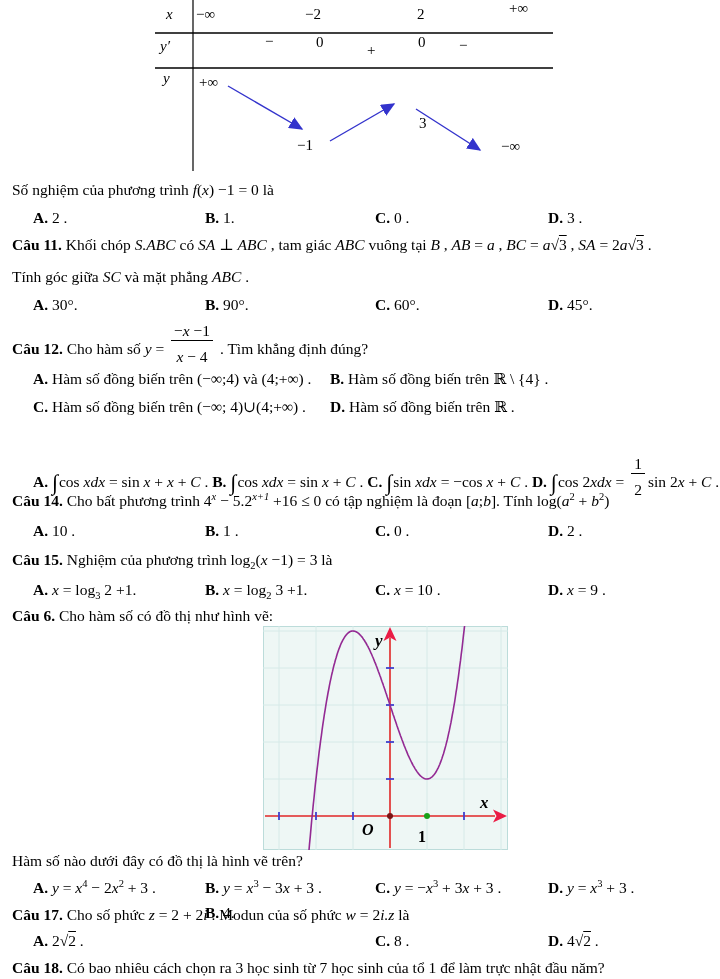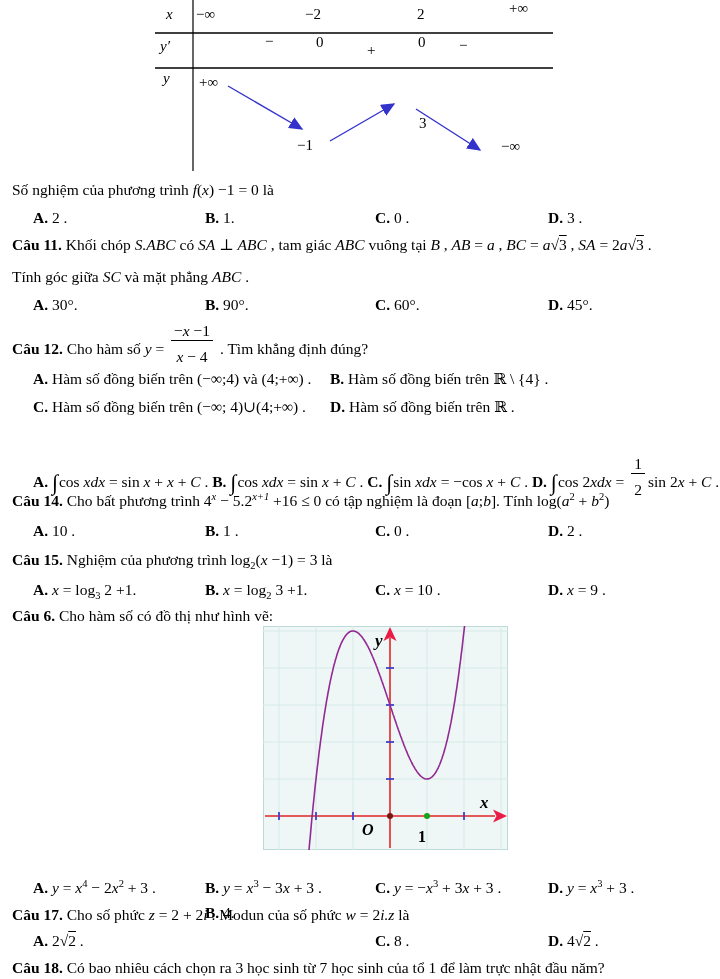--- a/index.html
+++ b/index.html
@@ -135,20 +135,21 @@
     </g>
     <polyline id="curve" points="45.8,226.7 46.5,218.3 47.3,210.1 48.0,202.1 48.7,194.3 49.5,186.7 50.2,179.2 51.0,172.0 51.7,164.9 52.4,158.0 53.2,151.3 53.9,144.8 54.7,138.5 55.4,132.3 56.1,126.3 56.9,120.4 57.6,114.8 58.4,109.3 59.1,103.9 59.8,98.8 60.6,93.7 61.3,88.9 62.1,84.2 62.8,79.7 63.5,75.3 64.3,71.0 65.0,67.0 65.8,63.0 66.5,59.2 67.2,55.6 68.0,52.1 68.7,48.7 69.5,45.5 70.2,42.4 70.9,39.5 71.7,36.7 72.4,34.0 73.2,31.5 73.9,29.0 74.6,26.8 75.4,24.6 76.1,22.6 76.9,20.6 77.6,18.8 78.3,17.2 79.1,15.6 79.8,14.2 80.6,12.8 81.3,11.6 82.0,10.5 82.8,9.5 83.5,8.6 84.3,7.8 85.0,7.1 85.7,6.5 86.5,6.0 87.2,5.6 88.0,5.3 88.7,5.1 89.4,5.0 90.2,5.0 90.9,5.1 91.7,5.2 92.4,5.5 93.1,5.8 93.9,6.2 94.6,6.7 95.4,7.2 96.1,7.9 96.8,8.6 97.6,9.3 98.3,10.2 99.1,11.1 99.8,12.1 100.5,13.2 101.3,14.3 102.0,15.5 102.8,16.7 103.5,18.0 104.2,19.3 105.0,20.7 105.7,22.2 106.5,23.7 107.2,25.3 107.9,26.9 108.7,28.5 109.4,30.2 110.2,32.0 110.9,33.8 111.6,35.6 112.4,37.4 113.1,39.3 113.9,41.3 114.6,43.2 115.3,45.2 116.1,47.2 116.8,49.2 117.6,51.3 118.3,53.4 119.0,55.5 119.8,57.6 120.5,59.8 121.3,61.9 122.0,64.1 122.7,66.3 123.5,68.5 124.2,70.7 125.0,72.9 125.7,75.1 126.4,77.3 127.2,79.6 127.9,81.8 128.7,84.0 129.4,86.2 130.1,88.4 130.9,90.6 131.6,92.8 132.4,95.0 133.1,97.1 133.8,99.3 134.6,101.4 135.3,103.6 136.1,105.7 136.8,107.7 137.5,109.8 138.3,111.8 139.0,113.8 139.8,115.8 140.5,117.7 141.2,119.6 142.0,121.5 142.7,123.3 143.5,125.1 144.2,126.9 144.9,128.6 145.7,130.3 146.4,131.9 147.2,133.5 147.9,135.0 148.6,136.5 149.4,138.0 150.1,139.3 150.9,140.7 151.6,141.9 152.3,143.1 153.1,144.3 153.8,145.4 154.6,146.4 155.3,147.4 156.0,148.2 156.8,149.1 157.5,149.8 158.3,150.5 159.0,151.1 159.7,151.6 160.5,152.0 161.2,152.4 162.0,152.7 162.7,152.9 163.4,153.0 164.2,153.0 164.9,152.9 165.7,152.8 166.4,152.5 167.1,152.2 167.9,151.7 168.6,151.2 169.4,150.6 170.1,149.8 170.8,149.0 171.6,148.0 172.3,147.0 173.1,145.8 173.8,144.5 174.5,143.1 175.3,141.6 176.0,140.0 176.8,138.3 177.5,136.4 178.2,134.4 179.0,132.3 179.7,130.1 180.5,127.8 181.2,125.3 181.9,122.7 182.7,119.9 183.4,117.1 184.2,114.0 184.9,110.9 185.6,107.6 186.4,104.2 187.1,100.6 187.9,96.9 188.6,93.0 189.3,89.0 190.1,84.9 190.8,80.6 191.6,76.1 192.3,71.5 193.0,66.7 193.8,61.8 194.5,56.7 195.3,51.4 196.0,46.0 196.7,40.4 197.5,34.7 198.2,28.7 199.0,22.6 199.7,16.4 200.4,9.9 201.2,3.3 201.9,-3.5" fill="none" stroke="#932a93" stroke-width="1.6" clip-path="url(#gclip)"></polyline>
     <circle cx="127" cy="190" r="3" fill="#7a1515"></circle>
     <circle cx="164" cy="190" r="3" fill="#18a018"></circle>
     <text x="112" y="20" font-size="17" font-weight="bold" font-style="italic" fill="#000">y</text>
     <text x="217" y="182" font-size="17" font-weight="bold" font-style="italic" fill="#000">x</text>
     <text x="99" y="209" font-size="16" font-weight="bold" font-style="italic" fill="#000">O</text>
     <text x="155" y="216" font-size="16" font-weight="bold" fill="#000">1</text>
   </svg>
 
+  <div class="line" style="left:12px;top:852px;"><span>Hàm số nào dưới đây có đồ thị là hình vẽ trên?</span></div>
   <div class="line" style="left:33px;top:878px;"><span class="b">A.</span><span> </span><span class="i">y</span><span> = </span><span class="i">x</span><span class="sup">4</span><span> − 2</span><span class="i">x</span><span class="sup">2</span><span> + 3 .</span></div>
   <div class="line" style="left:205px;top:878px;"><span class="b">B.</span><span> </span><span class="i">y</span><span> = </span><span class="i">x</span><span class="sup">3</span><span> − 3</span><span class="i">x</span><span> + 3 .</span></div>
   <div class="line" style="left:375px;top:878px;"><span class="b">C.</span><span> </span><span class="i">y</span><span> = −</span><span class="i">x</span><span class="sup">3</span><span> + 3</span><span class="i">x</span><span> + 3 .</span></div>
   <div class="line" style="left:548px;top:878px;"><span class="b">D.</span><span> </span><span class="i">y</span><span> = </span><span class="i">x</span><span class="sup">3</span><span> + 3 .</span></div>
 
   <div class="line" style="left:12px;top:906px;"><span class="b">Câu 17.</span><span> Cho số phức </span><span class="i">z</span><span> = 2 + 2</span><span class="i">i</span><span> . Modun của số phức </span><span class="i">w</span><span> = 2</span><span class="i">i.z</span><span> là</span></div>
   <div class="line" style="left:33px;top:932px;"><span class="b">A.</span><span> 2</span><span>√</span><span class="rad">2</span><span> .</span></div>
   <div class="line" style="left:205px;top:904px;"><span class="b">B.</span><span> 4.</span></div>
   <div class="line" style="left:375px;top:932px;"><span class="b">C.</span><span> 8 .</span></div>
   <div class="line" style="left:548px;top:932px;"><span class="b">D.</span><span> 4</span><span>√</span><span class="rad">2</span><span> .</span></div>

